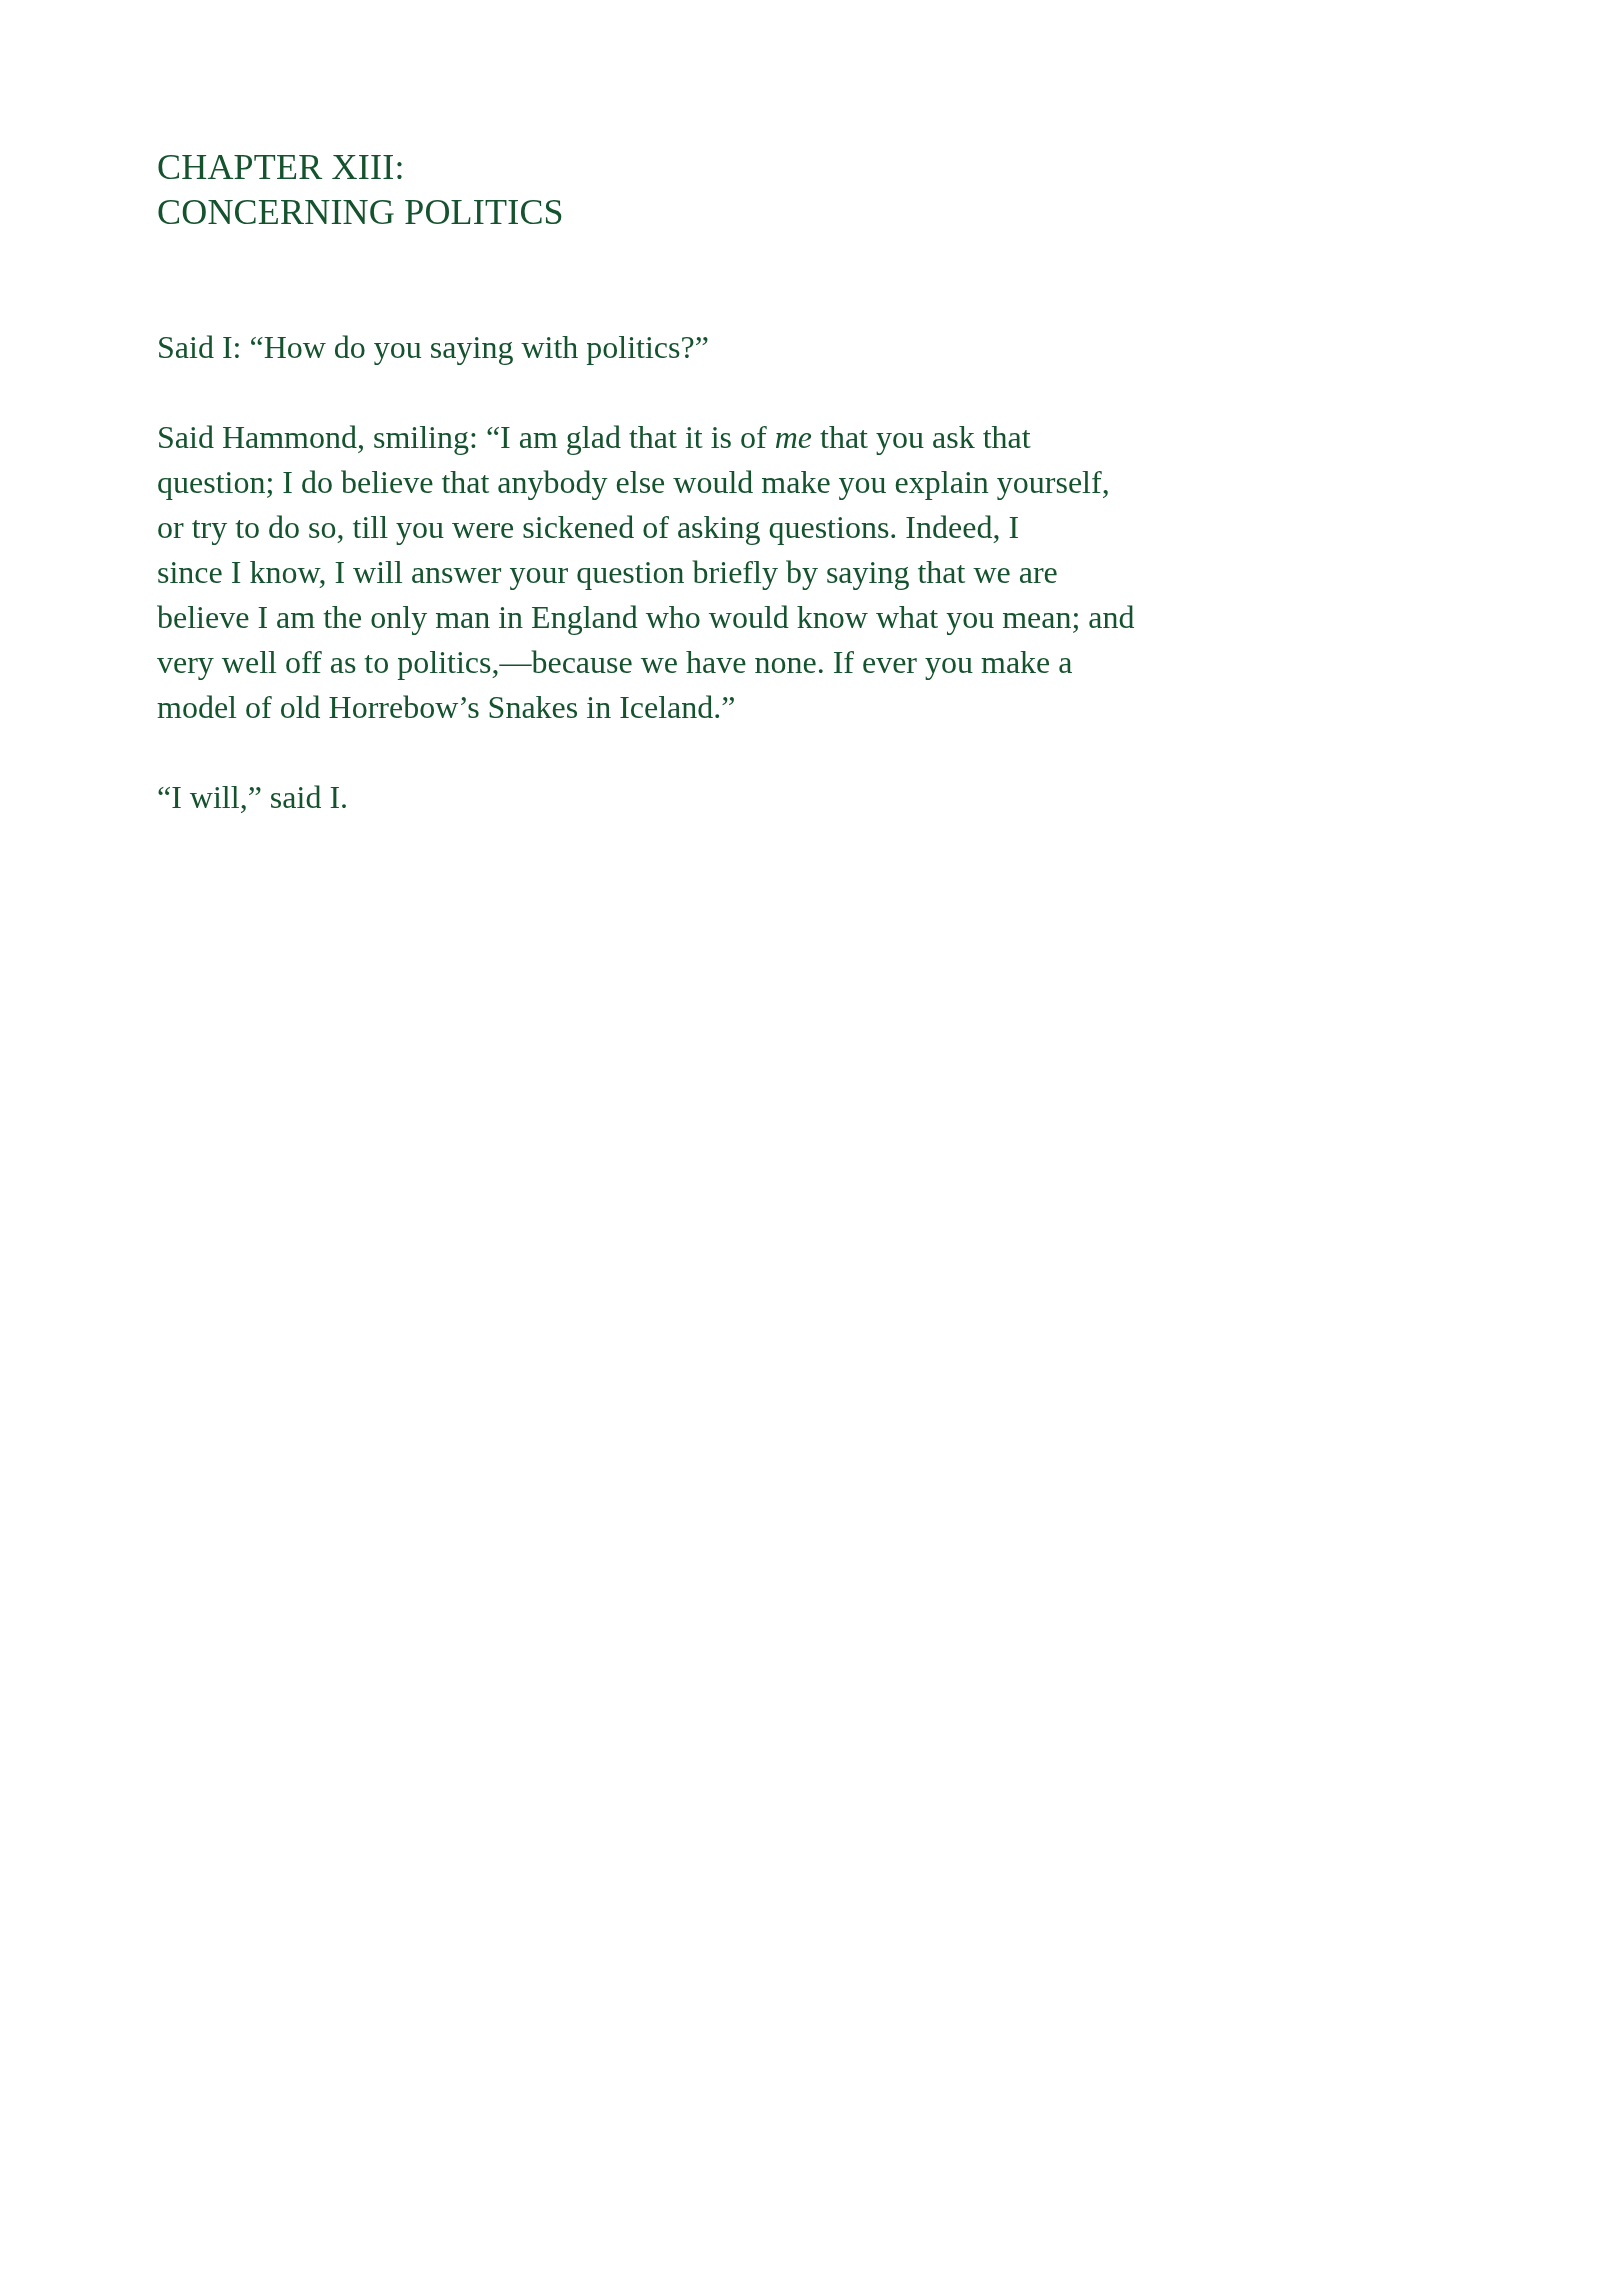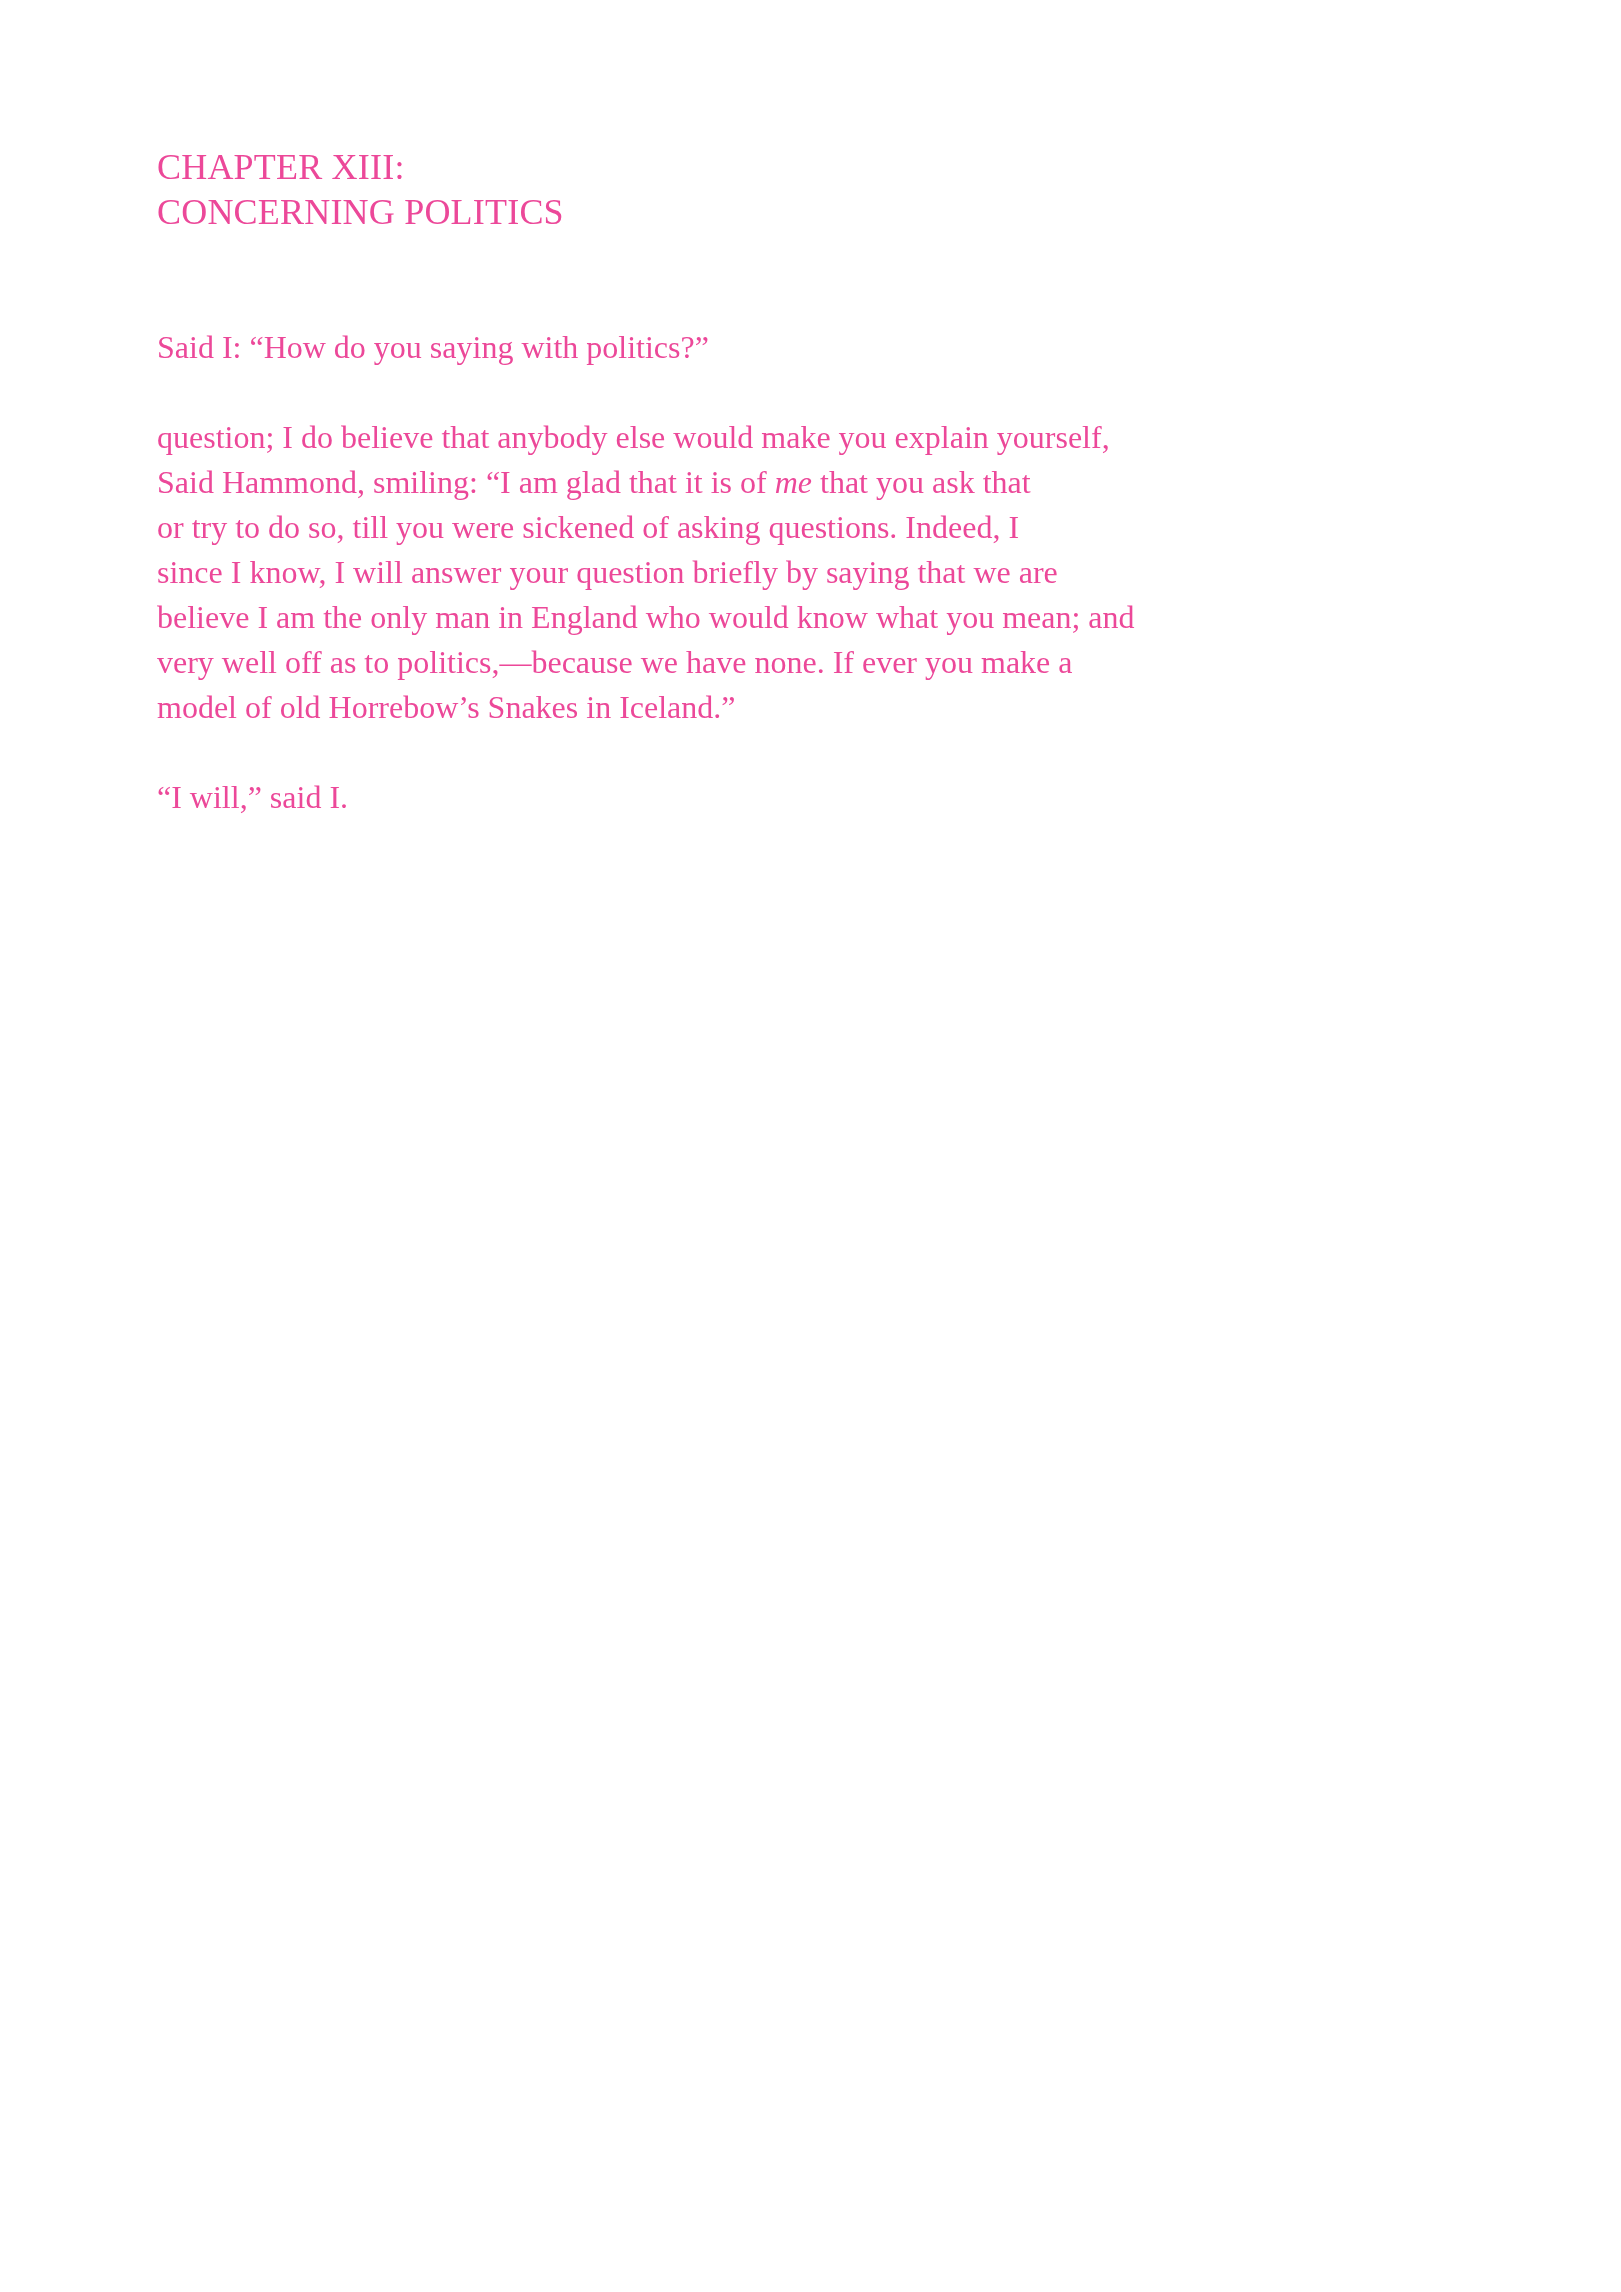--- a/index.html
+++ b/index.html
@@ -5,21 +5,21 @@
   html, body {
     margin: 0;
     padding: 0;
     background: #ffffff;
   }
   .page {
     position: relative;
     width: 1621px;
     height: 1699px;
     background: #ffffff;
-    color: #ec4899;
+    color: #14532d;
     font-family: "Liberation Serif", serif;
     overflow: hidden;
   }
   .content {
     position: absolute;
     left: 157px;
     top: 145px;
     width: 1313px;
   }
   .chapter-heading {
@@ -64,22 +64,22 @@
     <h2 class="chapter-heading">
       <span class="hline">CHAPTER XIII:</span>
       <span class="hline">CONCERNING POLITICS</span>
     </h2>
 
     <p class="para">
         <span class="line">Said I: “How do you saying with politics?”</span>
       </p>
 
     <div class="para">
+      <span class="line"><span>Said Hammond, smiling: “I am glad that it is of </span><em>me</em><span> that you ask that</span></span>
       <span class="line">question; I do believe that anybody else would make you explain yourself,</span>
-      <span class="line"><span>Said Hammond, smiling: “I am glad that it is of </span><em>me</em><span> that you ask that</span></span>
       <span class="line">or try to do so, till you were sickened of asking questions. Indeed, I</span>
       <span class="line">since I know, I will answer your question briefly by saying that we are</span>
       <span class="line">believe I am the only man in England who would know what you mean; and</span>
       <span class="line">very well off as to politics,—because we have none. If ever you make a</span>
       <span class="line">model of old Horrebow’s Snakes in Iceland.”</span>
     </div>
 
     <p class="para">
         <span class="line">“I will,” said I.</span>
       </p>

